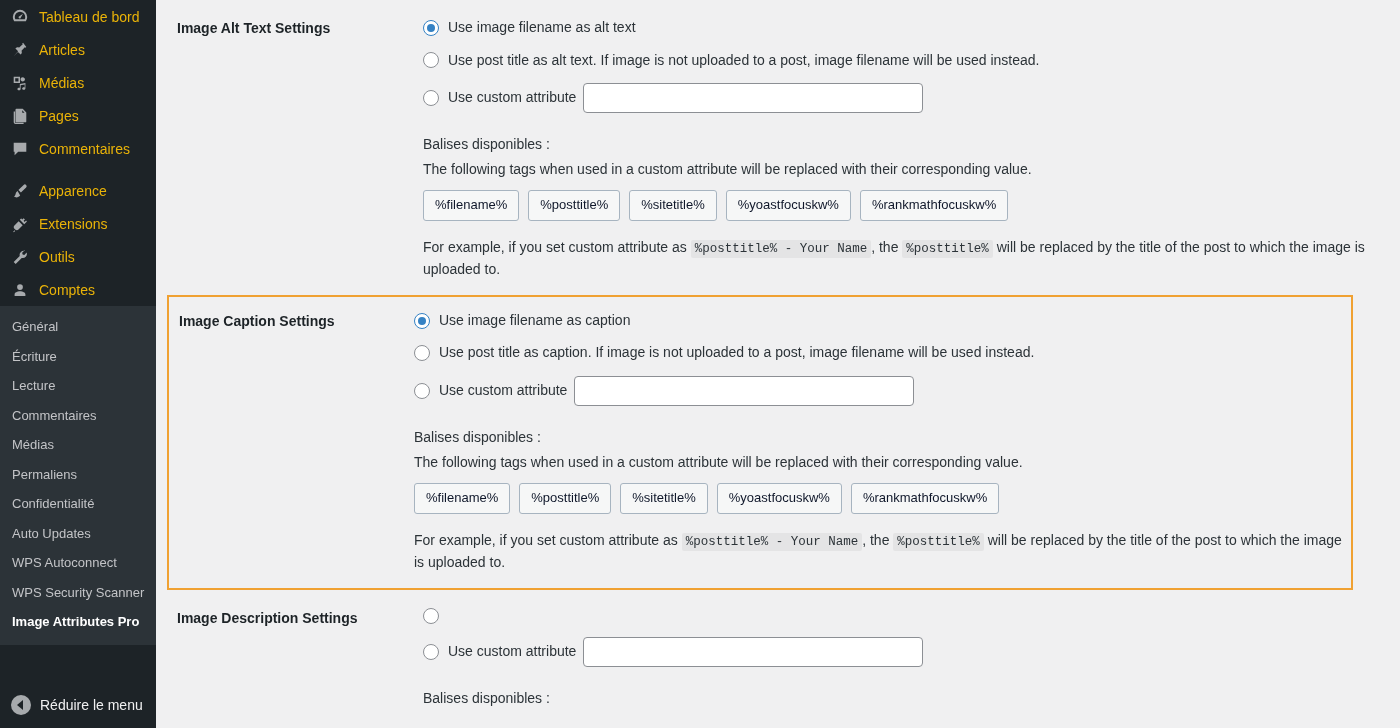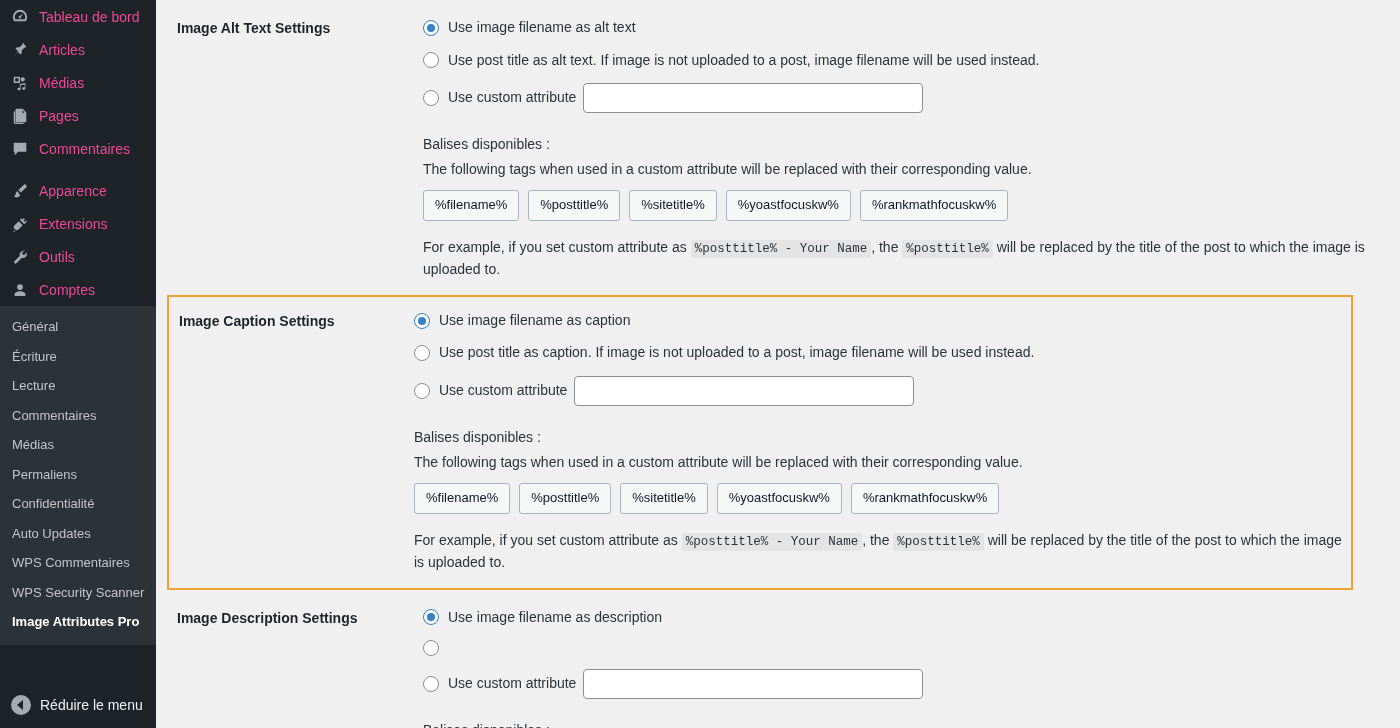--- a/index.html
+++ b/index.html
@@ -20,21 +20,21 @@
     position: relative;
     overflow: hidden;
     color: #c3c4c7;
   }
   .menu-group { padding: 0; }
   .menu-item {
     display: flex; align-items: center;
     height: 33px;
     padding-left: 10px;
     font-size: 14px;
-    color: #ec4899;
+    color: #eab308;
     position: relative;
     cursor: pointer;
   }
   .menu-item .mi-icon {
     width: 20px; height: 20px;
     margin-right: 9px;
     display: inline-flex; align-items: center; justify-content: center;
     flex: 0 0 20px;
   }
   .menu-item .mi-icon svg { width: 18px; height: 18px; fill: #a7aaad; display: block; }
@@ -269,21 +269,21 @@
       </div>
     <div class="submenu" id="submenu-group">
         <div class="submenu-item">Général</div>
         <div class="submenu-item">Écriture</div>
         <div class="submenu-item">Lecture</div>
         <div class="submenu-item">Commentaires</div>
         <div class="submenu-item">Médias</div>
         <div class="submenu-item">Permaliens</div>
         <div class="submenu-item">Confidentialité</div>
         <div class="submenu-item">Auto Updates</div>
-        <div class="submenu-item">WPS Commentaires</div>
+        <div class="submenu-item">WPS Autoconnect</div>
         <div class="submenu-item">WPS Security Scanner</div>
         <div class="submenu-item current">Image Attributes Pro</div>
       </div>
     <div id="collapse">
       <span class="col-icon"></span>
       <span>Réduire le menu</span>
     </div>
   </div>
 
   <div id="main">
@@ -341,24 +341,20 @@
               <button class="tag-btn">%yoastfocuskw%</button>
               <button class="tag-btn">%rankmathfocuskw%</button>
             </div>
             <div class="example"><span>For example, if you set custom attribute as</span> <code class="inline">%posttitle% - Your Name</code><span>, the</span> <code class="inline">%posttitle%</code> <span>will be replaced by the title of the post to which the image is uploaded to.</span></div>
           </div>
         </div>
         <div class="section">
           <div class="sec-title">Image Description Settings</div>
           <div class="sec-body">
             <div class="radio-row">
-              <span class="radio checked"></span>
-              <span class="radio-label">Use image filename as description</span>
-            </div>
-            <div class="radio-row">
               <span class="radio"></span>
             </div>
             <div class="radio-row">
               <span class="radio"></span>
               <span class="radio-label">Use custom attribute</span>
               <input type="text" class="text-input" placeholder="" style="">
             </div>
             <div class="tags-label">Balises disponibles :</div>
           </div>
         </div>

